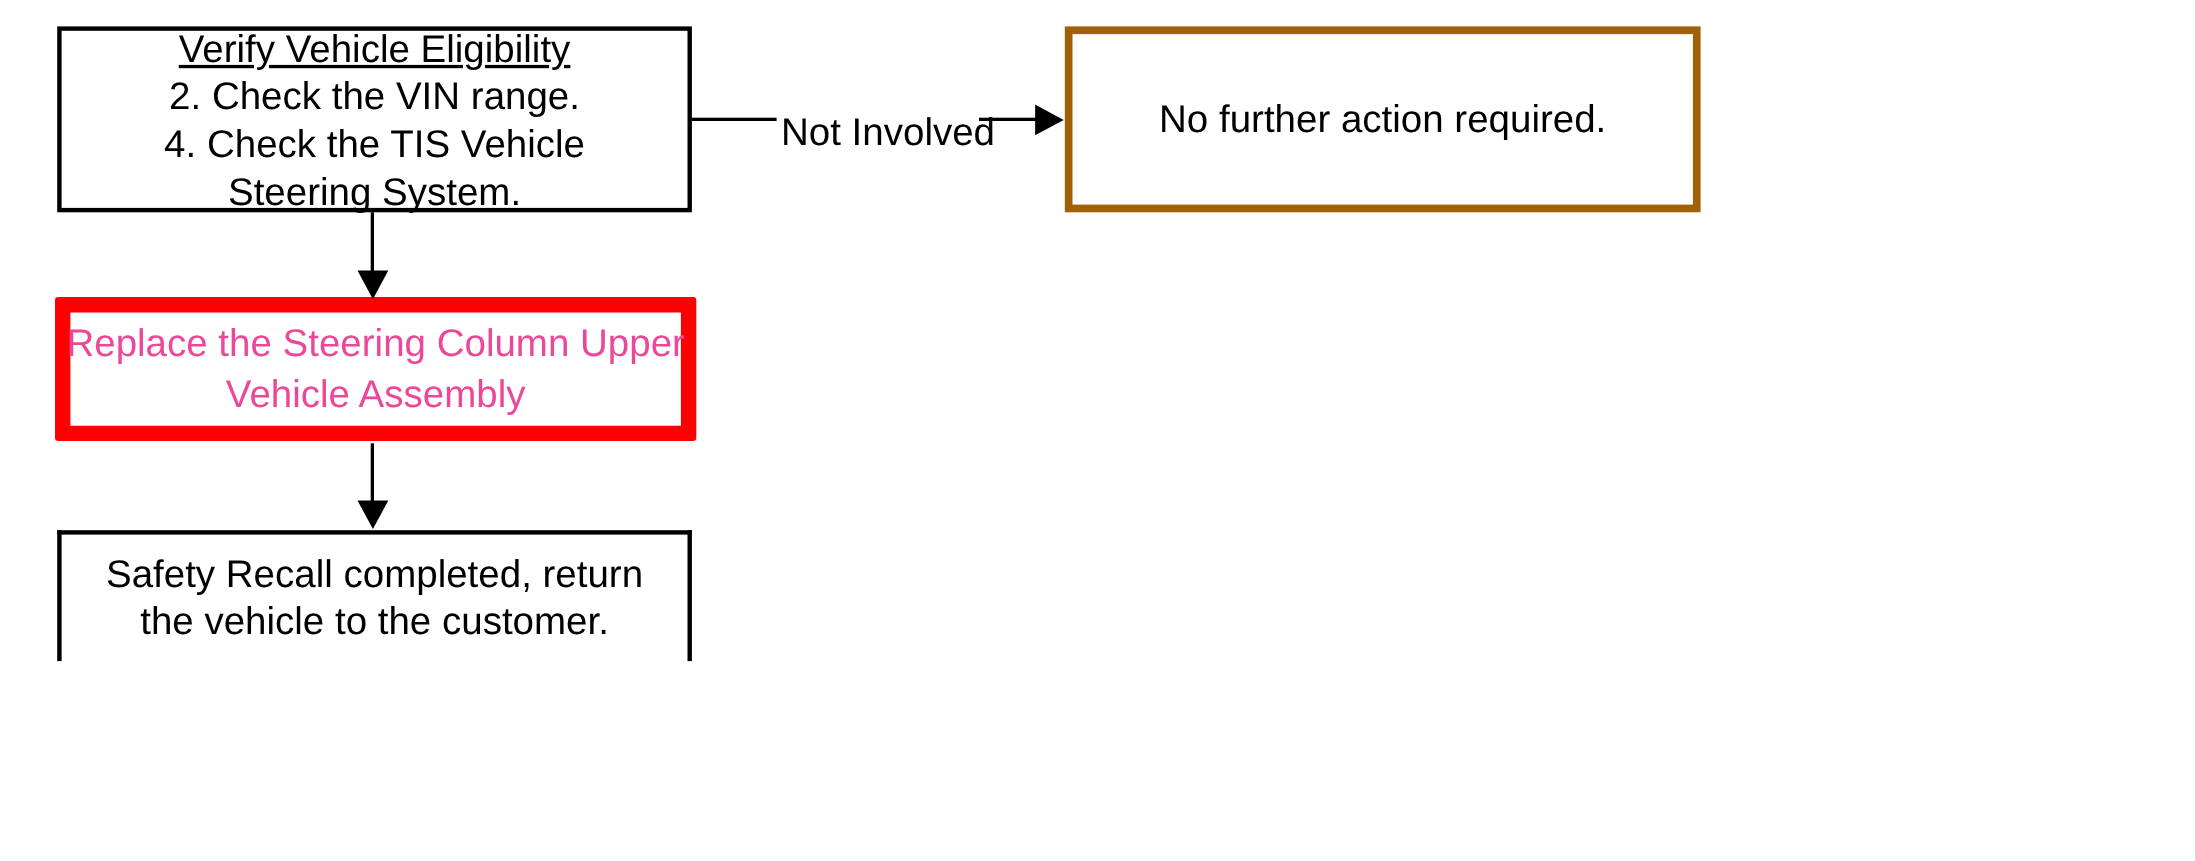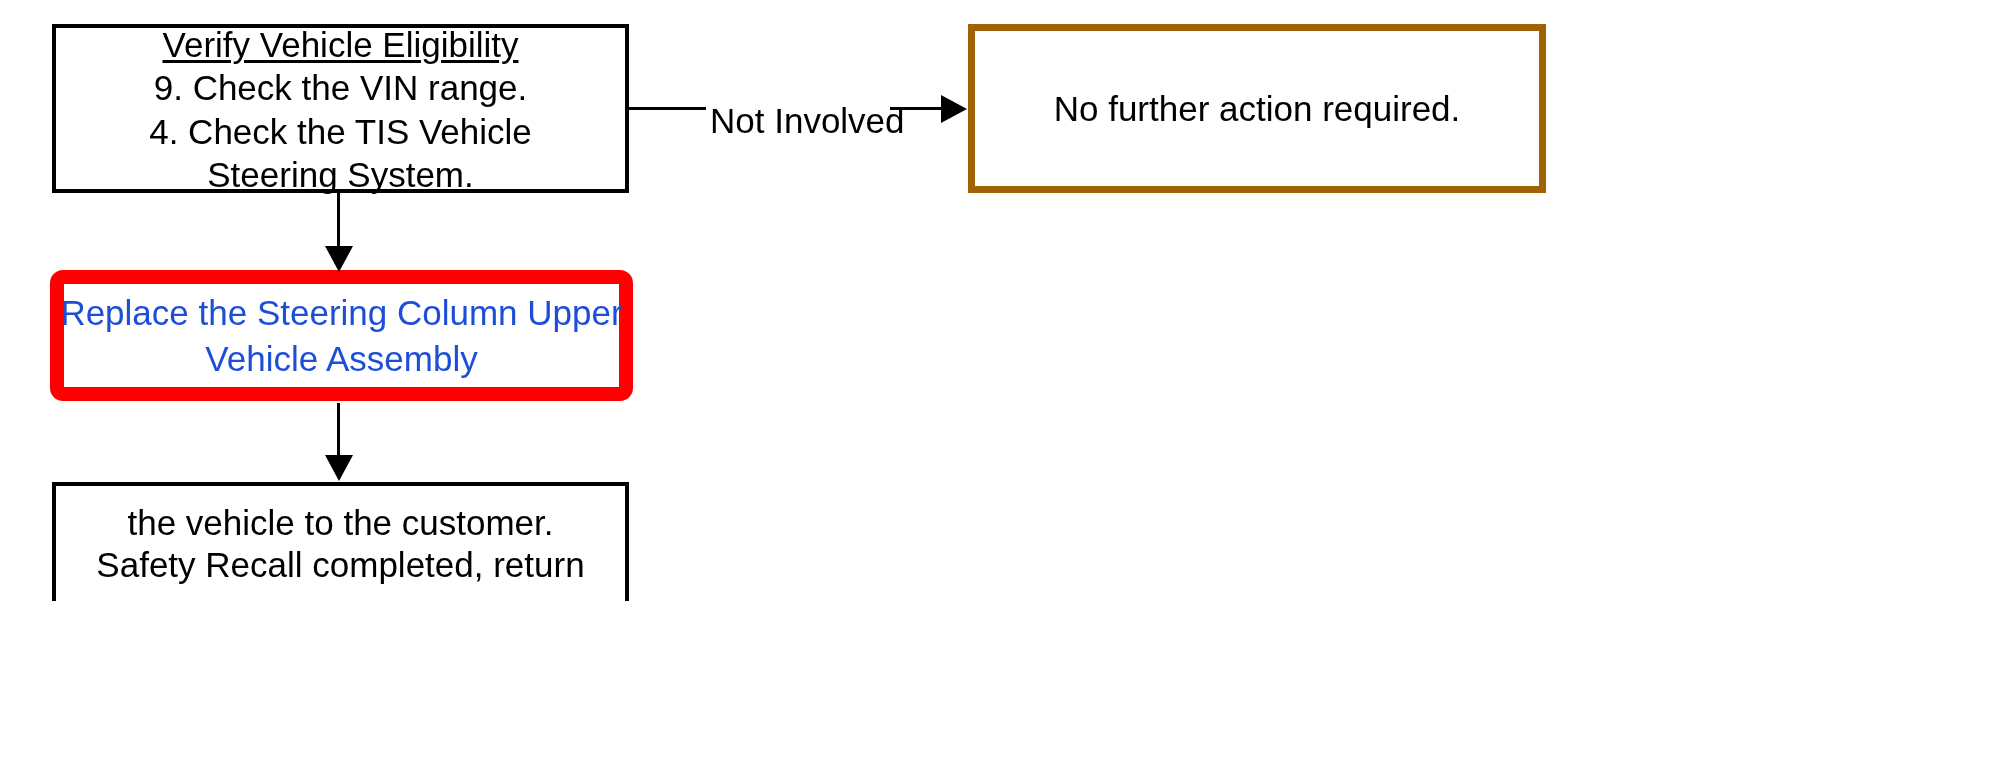--- a/index.html
+++ b/index.html
@@ -62,22 +62,22 @@
     border: 7px solid #a16207;
     font-size: 35px;
   }
 
   #node-replace {
     left: 50px;
     top: 270px;
     width: 583px;
     height: 131px;
     border: 14px solid #FF0000;
-    border-radius: 13px;
-    color: #1d4ed8;
+    border-radius: 3px;
+    color: #ec4899;
     font-size: 35px;
   }
   #node-replace .line { margin: 2px 0; }
 
   #node-complete {
     left: 52px;
     top: 482px;
     width: 577px;
     height: 119px;
     border: 4px solid #000000;
@@ -120,37 +120,37 @@
     line-height: 1;
   }
 </style>
 </head>
 <body>
 
 <div id="canvas">
 
   <div class="node" id="node-verify">
     <span class="line underline">Verify Vehicle Eligibility</span>
-    <span class="line">9. Check the VIN range.</span>
+    <span class="line">2. Check the VIN range.</span>
     <span class="line">4. Check the TIS Vehicle</span>
     <span class="line">Steering System.</span>
   </div>
 
   <div class="node" id="node-no-action">
     <span class="line">No further action required.</span>
   </div>
 
   <div class="node" id="node-replace">
     <span class="line">Replace the Steering Column Upper</span>
     <span class="line">Vehicle Assembly</span>
   </div>
 
   <div class="node" id="node-complete">
+    <span class="line">Safety Recall completed, return</span>
     <span class="line">the vehicle to the customer.</span>
-    <span class="line">Safety Recall completed, return</span>
   </div>
 
   <div class="conn-line conn-h" style="left:629px; top:107px; width:80px;"></div>
   <div class="edge-label" style="left:706px; top:103px;">Not Involved</div>
   <div class="conn-line conn-h" style="left:890px; top:107px; width:52px;"></div>
   <div class="arrow-head arrow-right" style="left:941px; top:95px;"></div>
 
   <div class="conn-line conn-v" style="left:337px; top:193px; width:3px; height:58px;"></div>
   <div class="arrow-head arrow-down" style="left:325px; top:246px;"></div>
 

